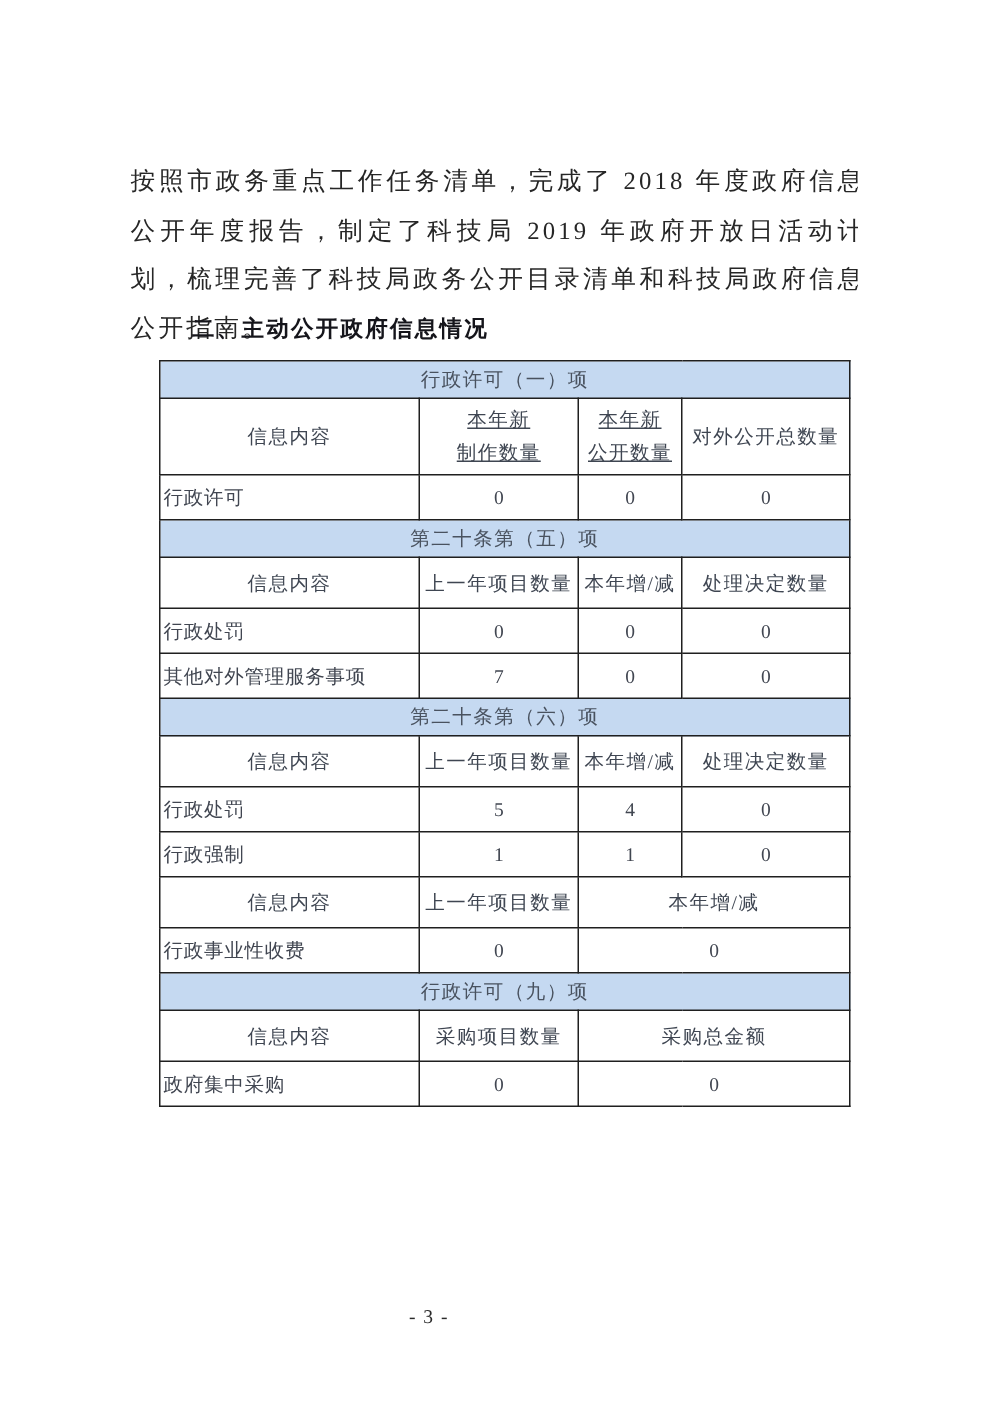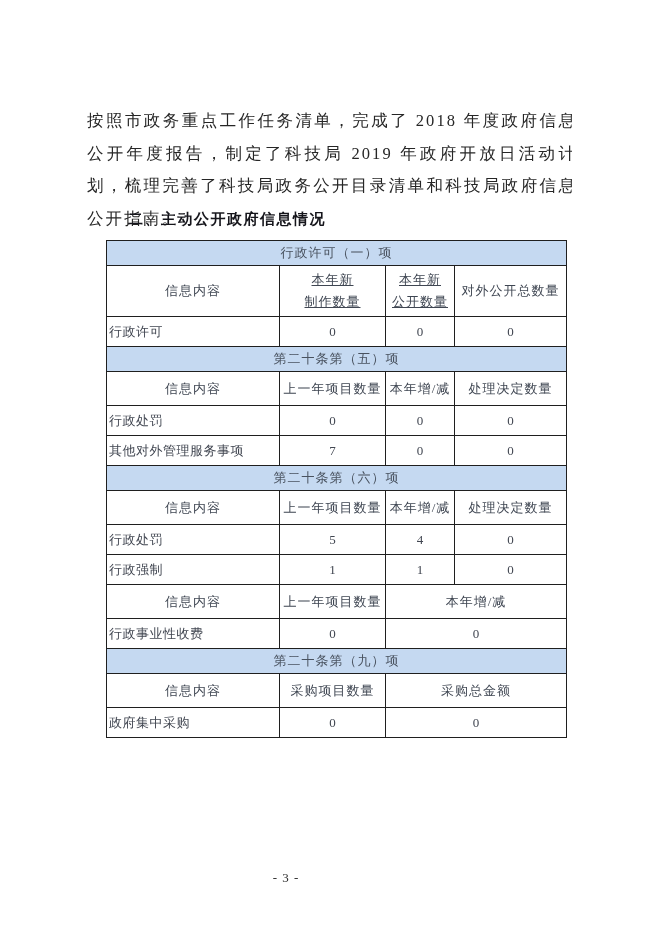--- a/index.html
+++ b/index.html
@@ -186,21 +186,21 @@
           <td class="c">上一年项目数量</td>
           <td class="c" colspan="2">本年增/减</td>
         </tr>
         <tr class="data">
           <td class="l">行政事业性收费</td>
           <td class="c">0</td>
           <td class="c" colspan="2">0</td>
         </tr>
 
         <tr class="band">
-          <td colspan="4">第二十条第（九）项</td>
+          <td colspan="4">行政许可（九）项</td>
         </tr>
         <tr class="head">
           <td class="c">信息内容</td>
           <td class="c">采购项目数量</td>
           <td class="c" colspan="2">采购总金额</td>
         </tr>
         <tr class="data">
           <td class="l">政府集中采购</td>
           <td class="c">0</td>
           <td class="c" colspan="2">0</td>

